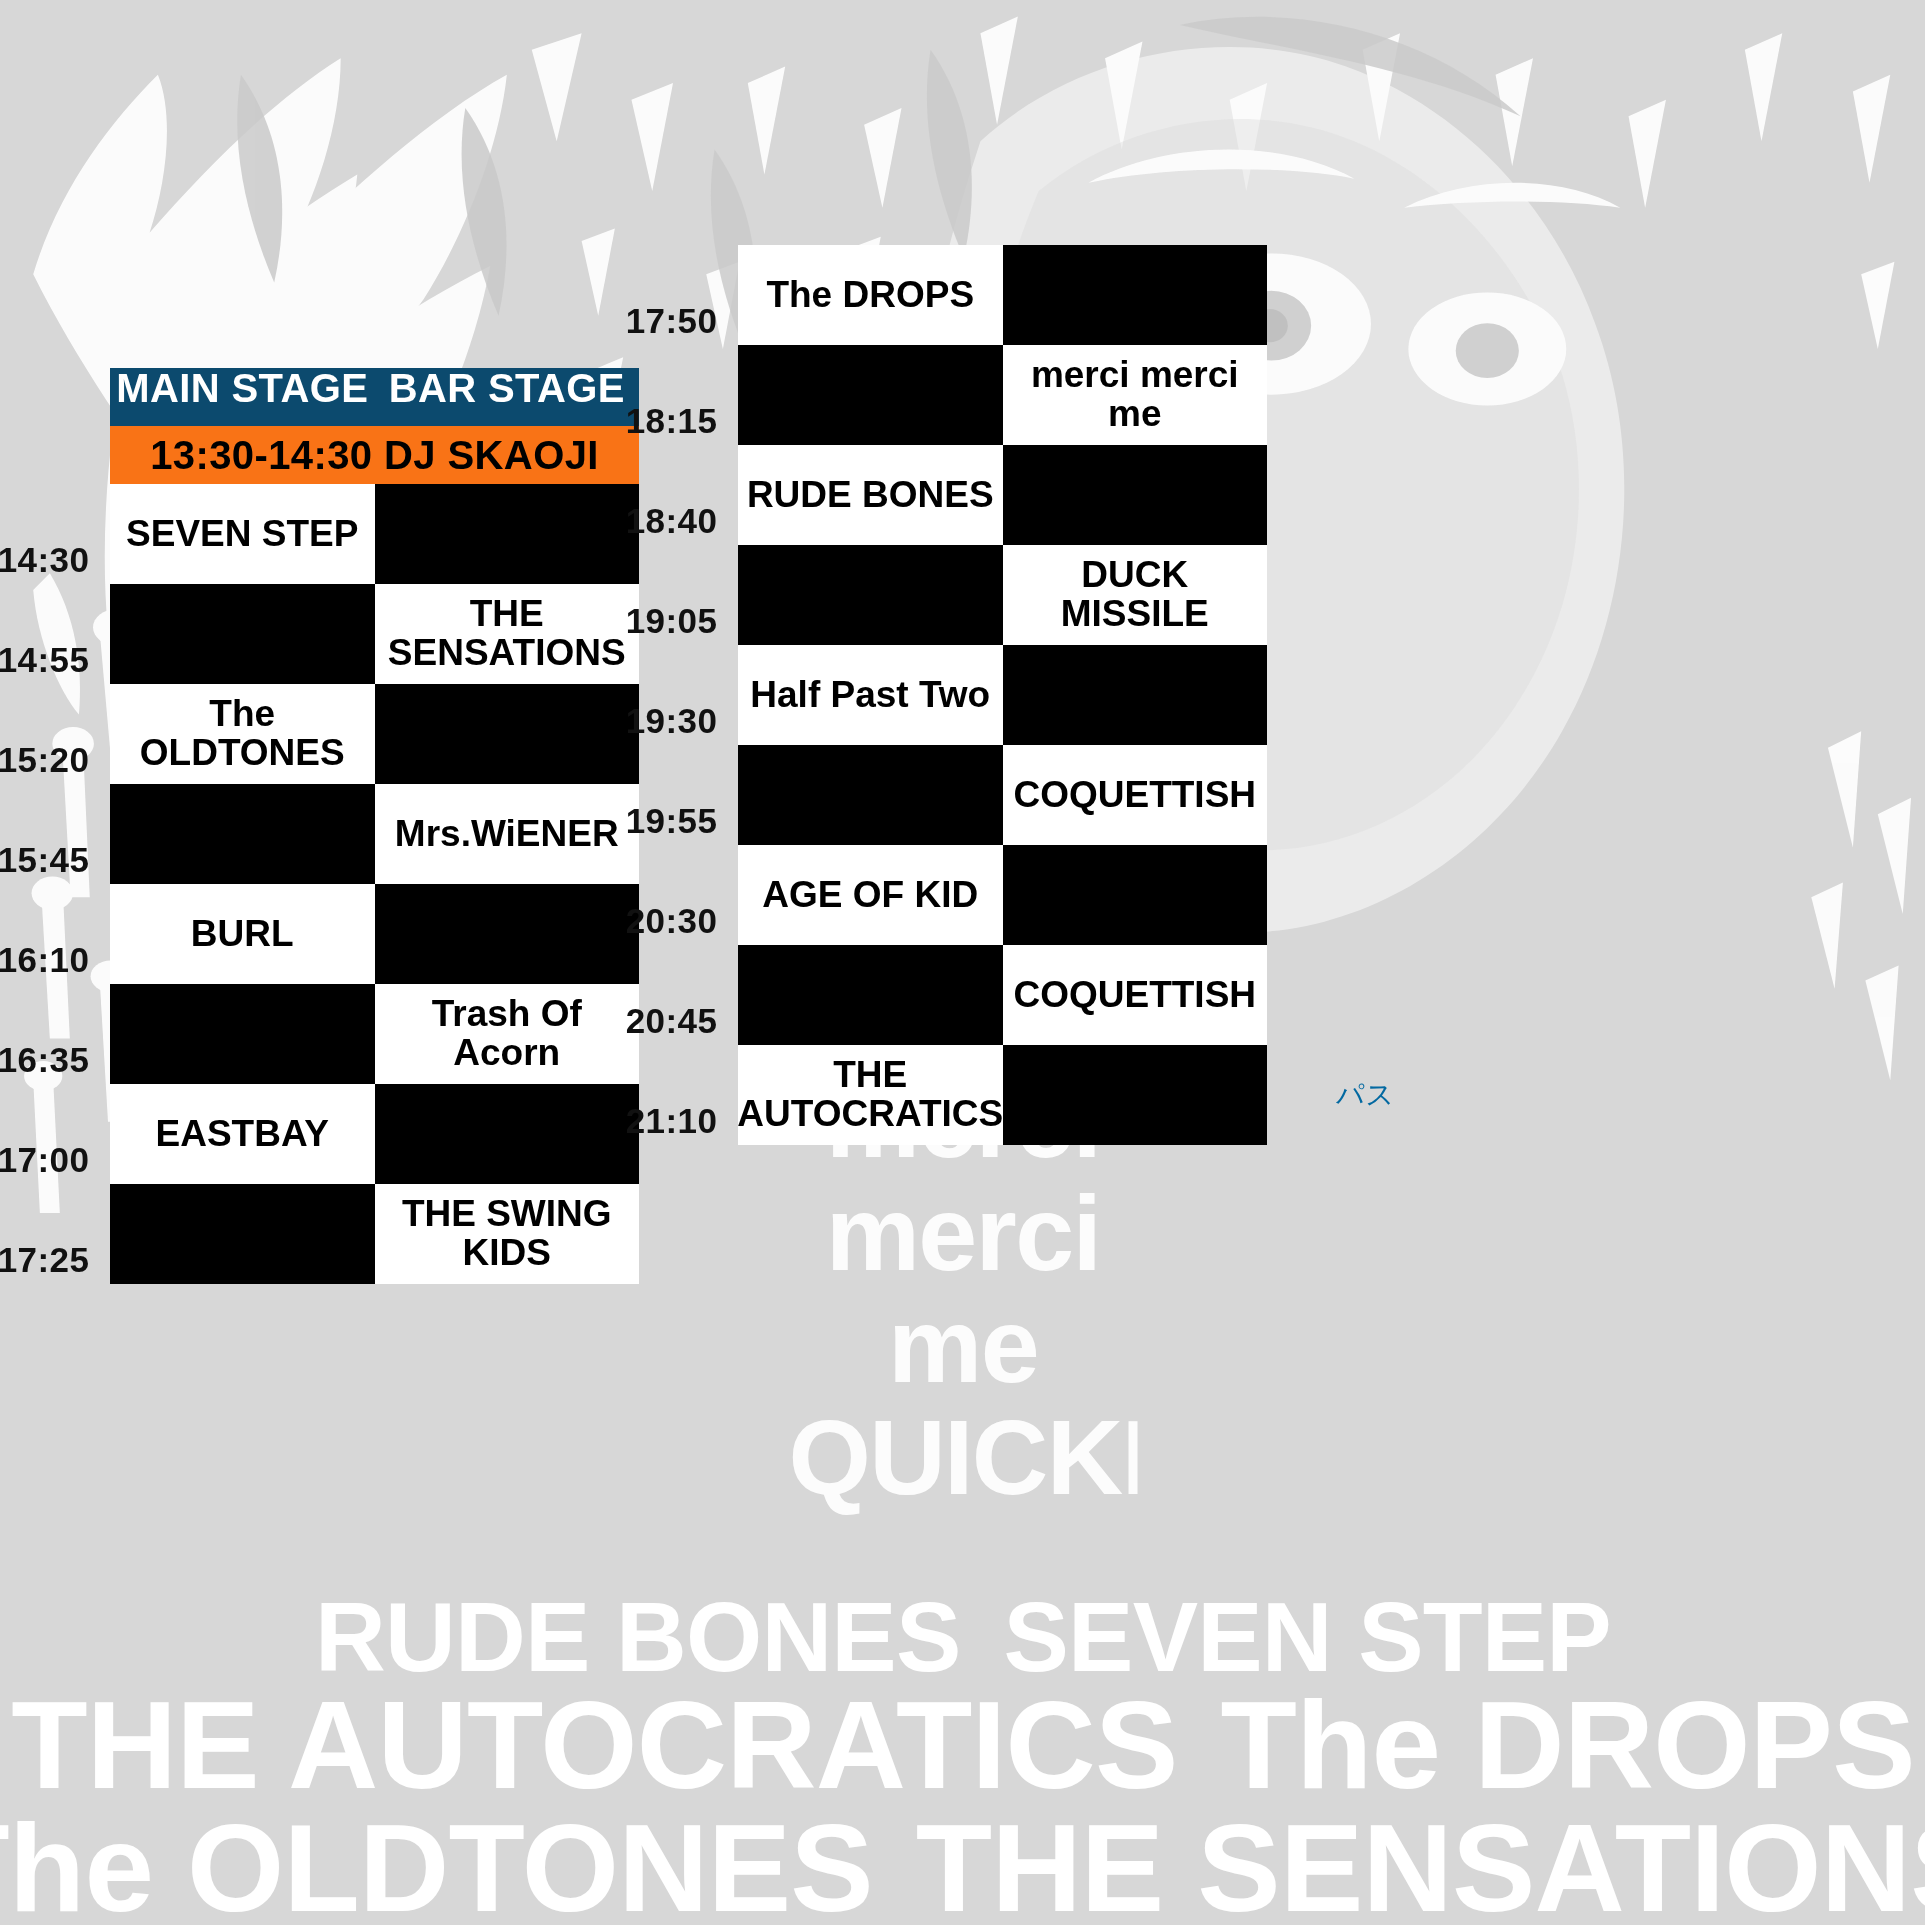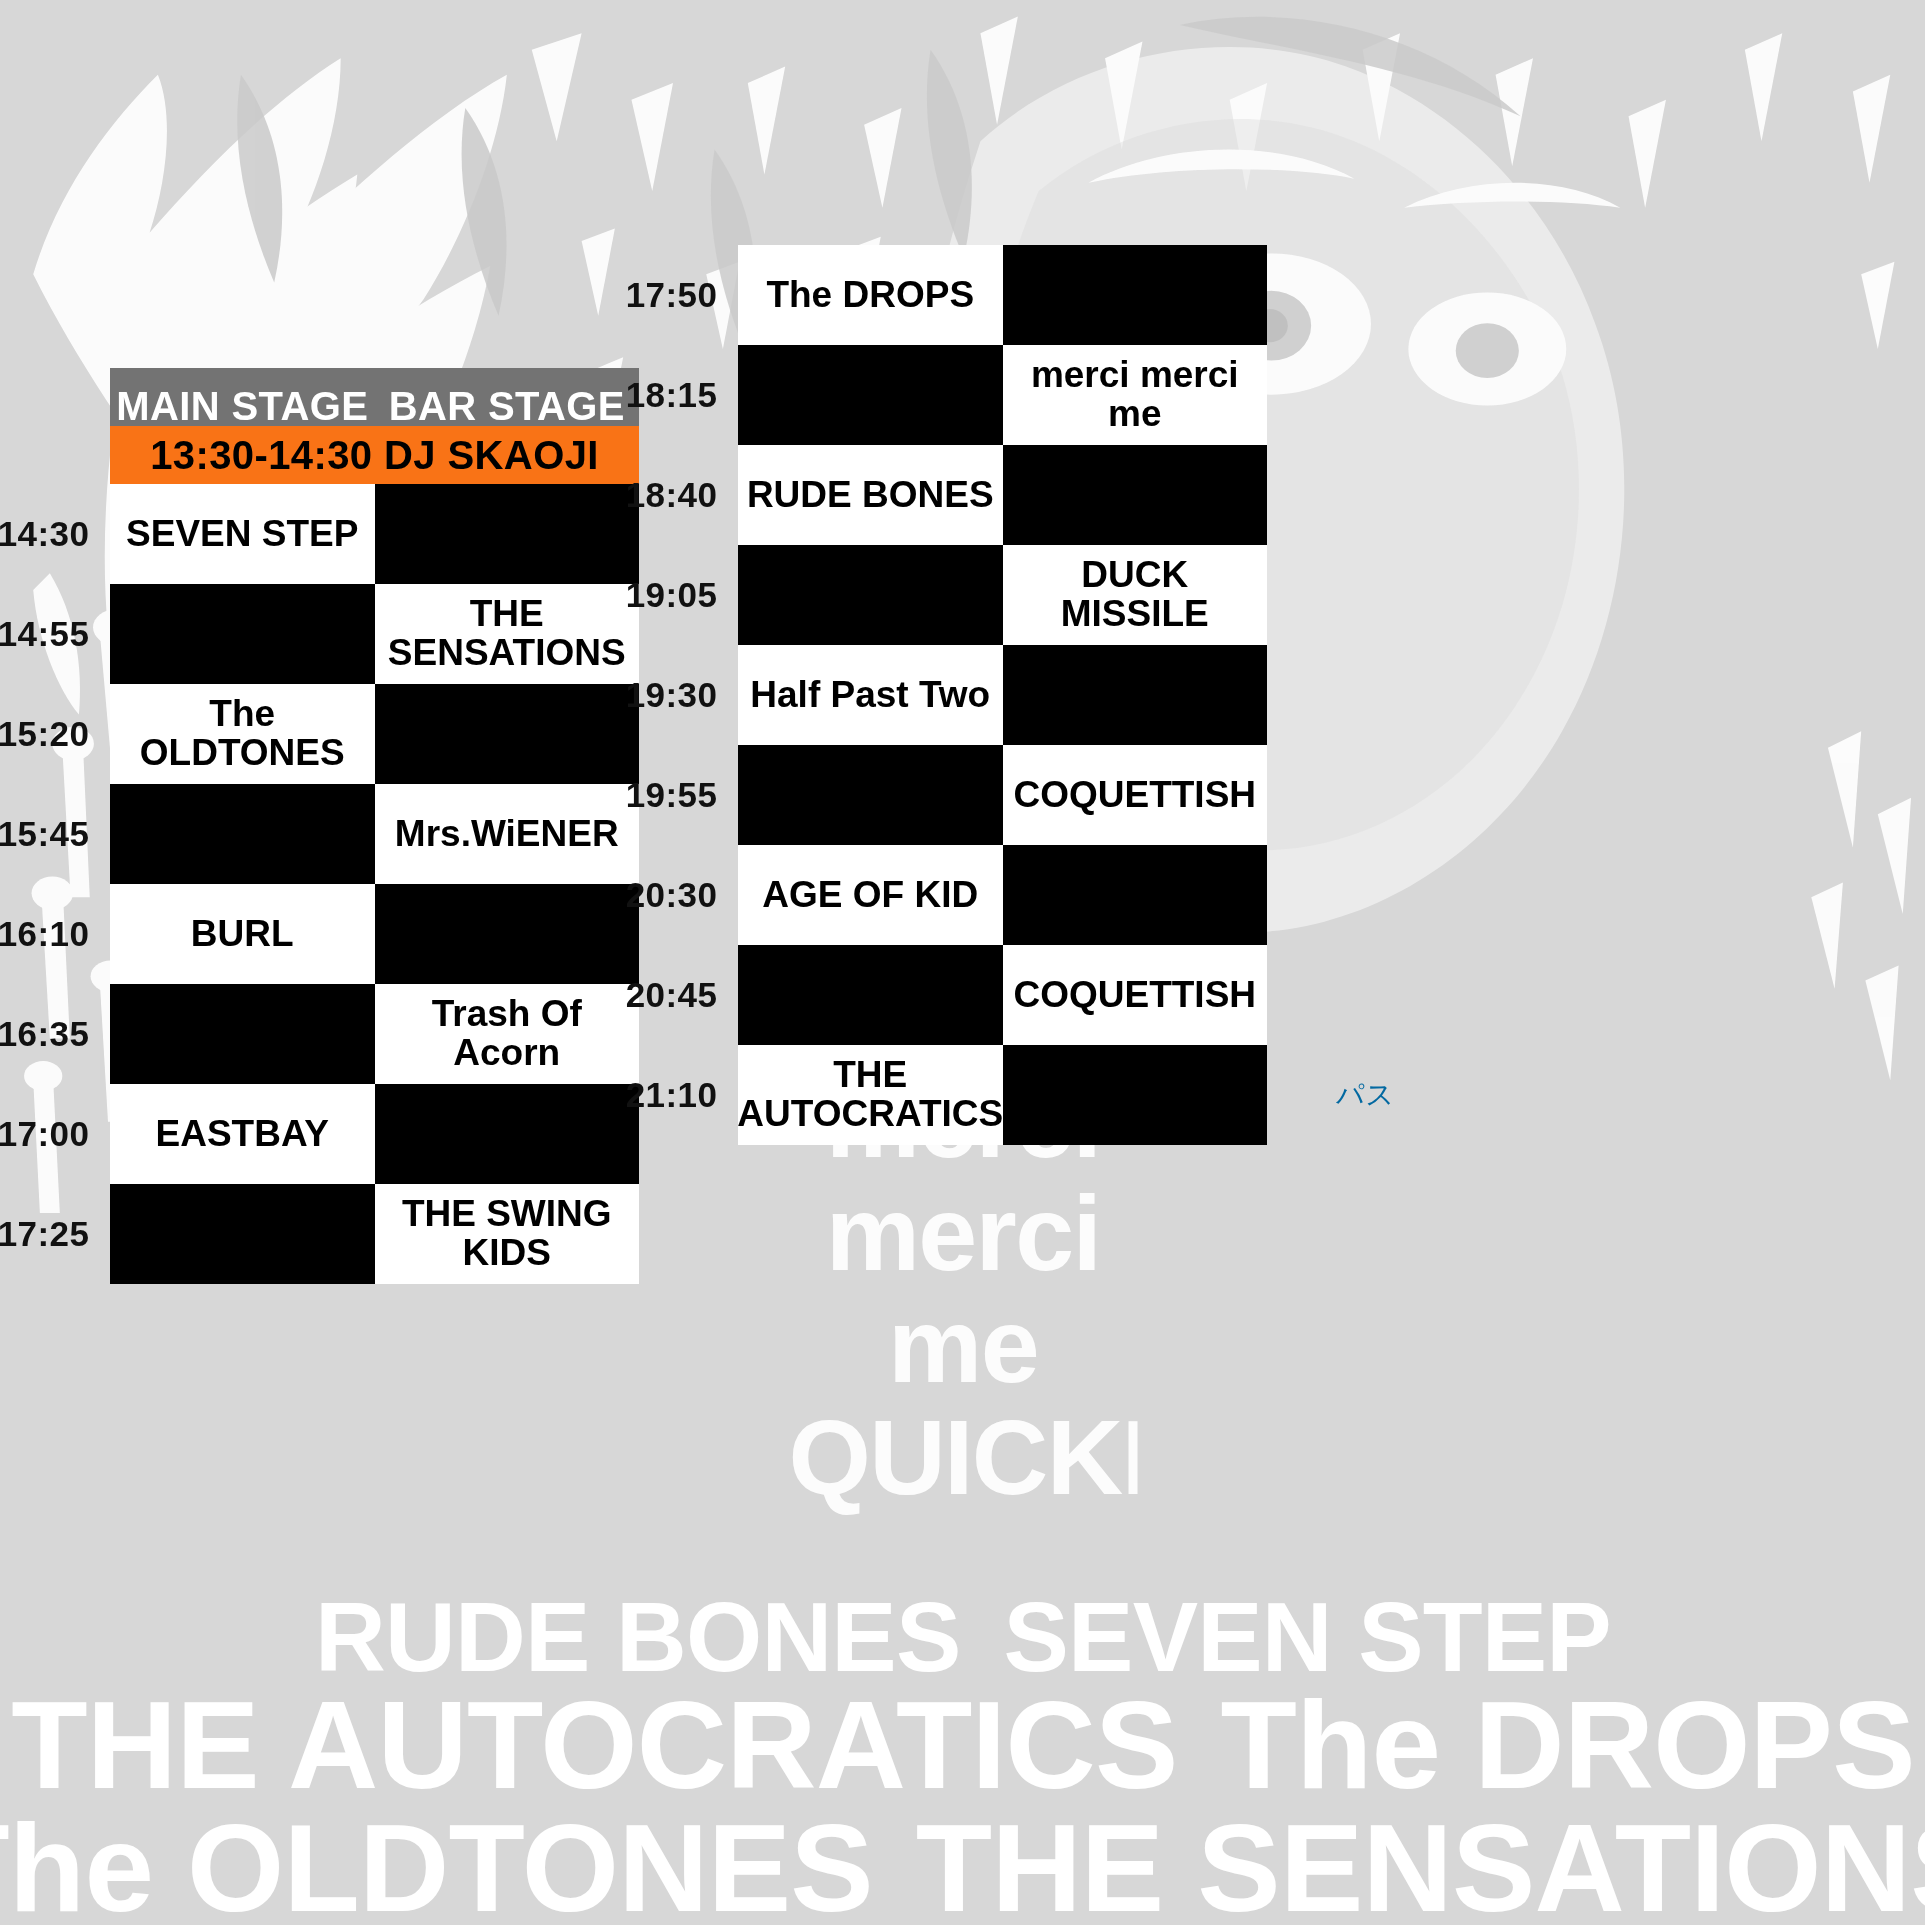--- a/index.html
+++ b/index.html
@@ -45,25 +45,26 @@
 
   .gutter-time {
     position:absolute;
     right:100%;
     width:133px;
     text-align:center;
     font-size:35px;
     font-weight:700;
     color:#111;
     letter-spacing:0.4px;
+    margin-top:26px;
   }
 
   .hdr {
-    display:flex; background:#737373; color:#fff;
-    height:58px; align-items:flex-end;
+    display:flex; background:#0c4a6e; color:#fff;
+    height:58px; align-items:flex-start;
   }
   .hdr-cell {
     flex:1 1 50%; text-align:center;
     font-size:40px; font-weight:700; letter-spacing:0.4px;
     line-height:1;
   }
 
   .djrow {
     background:#f97316; color:#000; height:58px;
     display:flex; align-items:center; justify-content:center;

